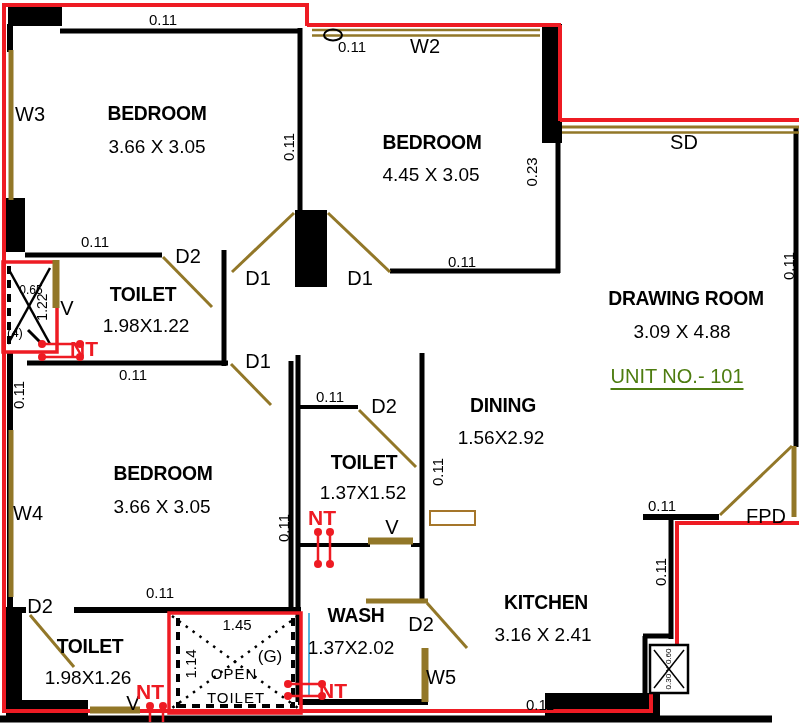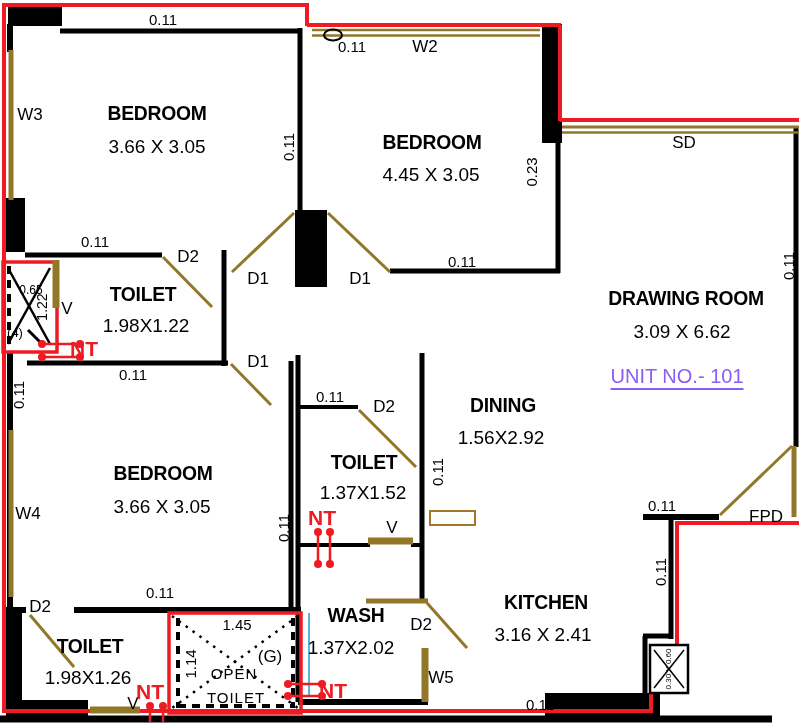--- a/index.html
+++ b/index.html
@@ -18,24 +18,24 @@
   .whitebox{fill:#fff!important;stroke:var(--wall)}
   .ntsym{stroke:var(--boundary)}
   .ntsym circle{fill:var(--boundary)!important;stroke:none}
   .lbl{position:absolute;z-index:2;transform:translate(-50%,-50%);white-space:nowrap;
        line-height:1;color:#000}
   .lbl.rot{transform:translate(-50%,-50%) rotate(-90deg)}
   .room{font-weight:700;font-size:21px;letter-spacing:-0.3px;
         transform:translate(-50%,-50%) scaleX(0.92)}
   .dims{font-size:19px}
   .dim-s{font-size:15px}
-  .tag{font-size:17px}
+  .tag{font-size:20px}
   .nt{color:var(--boundary);font-size:21px;font-weight:700}
   .unit{font-size:20px;padding-bottom:2px;border-bottom:2px solid currentColor}
-  .unit-black{color:#8b5cf6;font-weight:400}
+  .unit-black{color:#4d7c0f;font-weight:400}
   .unit-red{color:var(--ua_text)}
   .unit-mag{color:var(--rca_text)}
   .terr{font-weight:400;font-size:15px;letter-spacing:1px}
   .gtag{font-size:17px}
   .duct-sm{font-size:8px}
 </style>
 </head>
 <body>
 
 <div class="plan">
@@ -172,21 +172,21 @@
     </g>
   </svg>
 
   <span class="lbl room" style="left:157px;top:112px">BEDROOM</span>
   <span class="lbl dims" style="left:157px;top:146px">3.66 X 3.05</span>
 
   <span class="lbl room" style="left:432px;top:141px">BEDROOM</span>
   <span class="lbl dims" style="left:431px;top:174px">4.45 X 3.05</span>
 
   <span class="lbl room" style="left:686px;top:297px">DRAWING ROOM</span>
-  <span class="lbl dims" style="left:682px;top:331px">3.09 X 6.62</span>
+  <span class="lbl dims" style="left:682px;top:331px">3.09 X 4.88</span>
 
   <span class="lbl room" style="left:143px;top:293px">TOILET</span>
   <span class="lbl dims" style="left:146px;top:325px">1.98X1.22</span>
 
   <span class="lbl room" style="left:163px;top:472px">BEDROOM</span>
   <span class="lbl dims" style="left:162px;top:506px">3.66 X 3.05</span>
 
   <span class="lbl room" style="left:364px;top:461px">TOILET</span>
   <span class="lbl dims" style="left:363px;top:492px">1.37X1.52</span>
 

